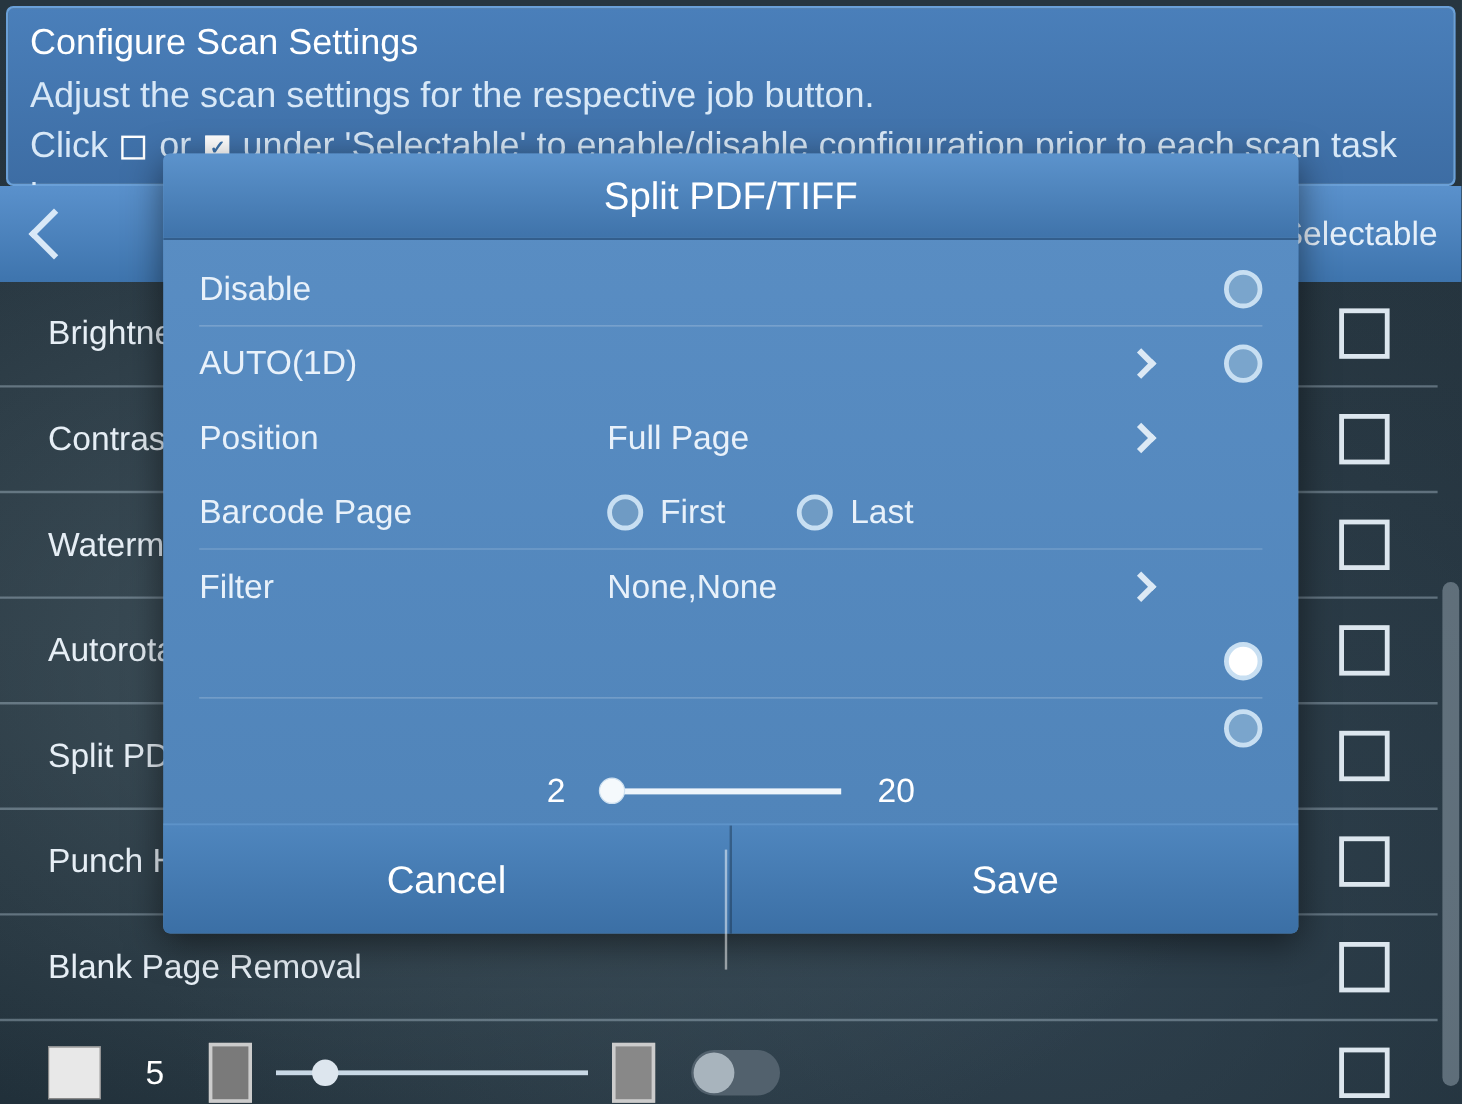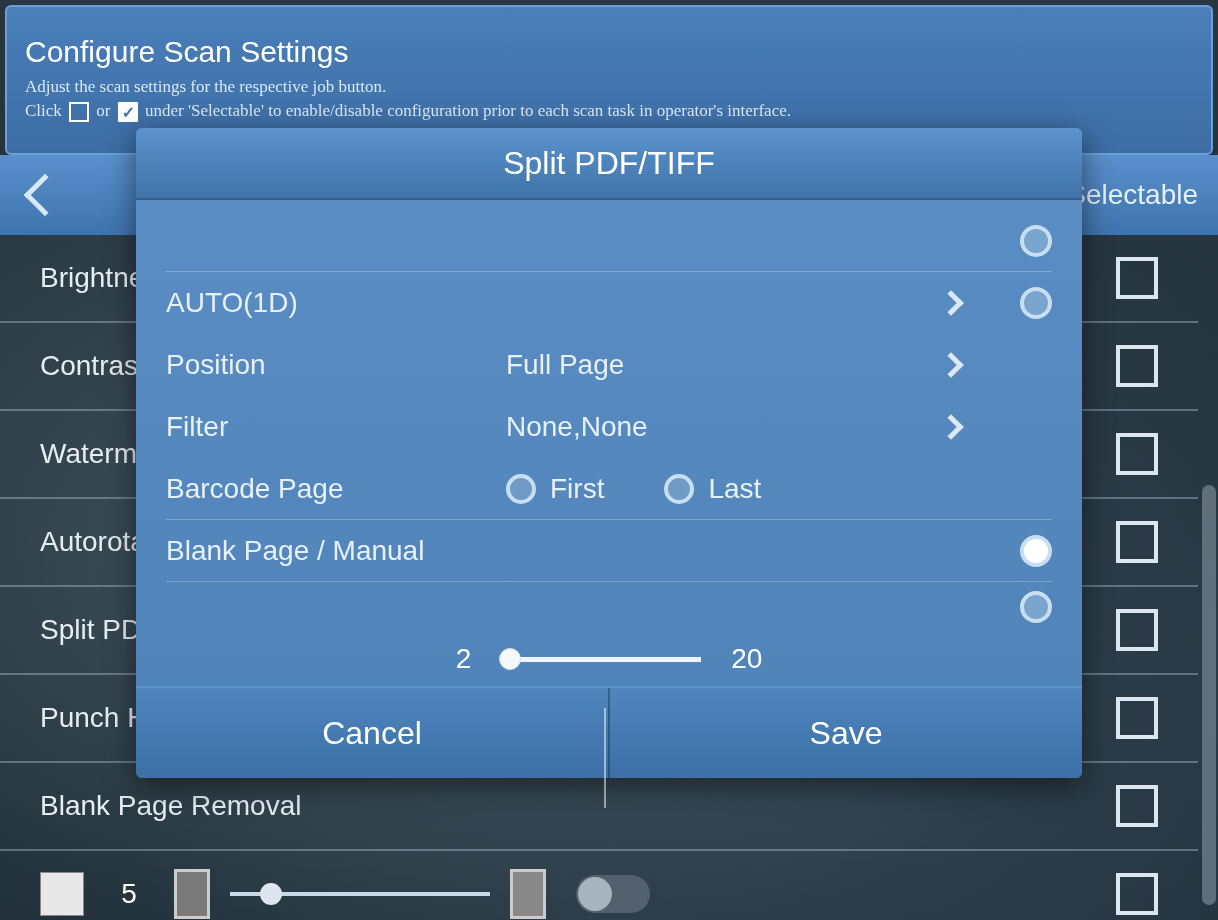--- a/index.html
+++ b/index.html
@@ -22,25 +22,25 @@
   }
 
   
   .banner {
     position: absolute;
     top: 5px; left: 5px; right: 5px;
     height: 150px;
     background: linear-gradient(#4a7fba, #3d6da4);
     border: 2px solid #6aa0d8;
     border-radius: 6px;
-    padding: 28px 18px;
+    padding: 12px 18px;
     color: #e6f0fa;
   }
   .banner .title { font-size: 30px; color: #fff; margin-bottom: 6px; }
-  .banner .line { font-size: 17px; line-height: 1.4; color: #d8e8f7; font-family: Liberation Serif, serif; }
+  .banner .line { font-size: 30px; line-height: 1.4; color: #d8e8f7; }
   .banner .mini-box {
     display: inline-block; width: 20px; height: 20px;
     border: 2px solid #fff; background: transparent;
     vertical-align: middle; margin: 0 3px;
   }
   .banner .mini-box.checked { background: #fff; position: relative; }
   .banner .mini-box.checked::after {
     content: "✓"; color: #3c74ad; font-size: 16px; font-weight: bold;
     position: absolute; left: 2px; top: -2px;
   }
@@ -284,55 +284,55 @@
 </div>
 
 <div class="scrollbar"></div>
 
 <div class="overlay">
   <div class="dialog">
     <div class="dialog-header">Split PDF/TIFF</div>
     <div class="dialog-body">
 
       <div class="d-row d-sep">
+        <div class="d-label">Disable</div>
         <div class="radio"></div>
       </div>
 
       <div class="d-row">
         <div class="d-value">AUTO(1D)</div>
         <div class="chev"></div>
         <div class="radio" style="margin-left:0"></div>
       </div>
 
       <div class="d-row">
         <div class="d-label">Position</div>
         <div class="d-value">Full Page</div>
-        <div class="chev" style="margin-right:92px"></div>
-      </div>
-
-      <div class="d-row">
-        <div class="d-label">Filter</div>
-        <div class="d-value">None,None</div>
         <div class="chev" style="margin-right:92px"></div>
       </div>
 
       <div class="d-row d-sep">
         <div class="d-label">Barcode Page</div>
         <div class="opt">
           <div class="radio inline"></div>
           <span>First</span>
         </div>
         <div class="opt">
           <div class="radio inline"></div>
           <span>Last</span>
         </div>
       </div>
 
+      <div class="d-row">
+        <div class="d-label">Filter</div>
+        <div class="d-value">None,None</div>
+        <div class="chev" style="margin-right:92px"></div>
+      </div>
+
       <div class="d-row d-sep">
-        <div class="d-label" style="width:auto">Blank Page / Manual</div>
         <div class="radio selected"></div>
       </div>
 
       <div class="d-row" style="min-height:50px">
         <div class="radio"></div>
       </div>
 
       <div class="slider-row">
         <span>2</span>
         <div class="slider-track">

